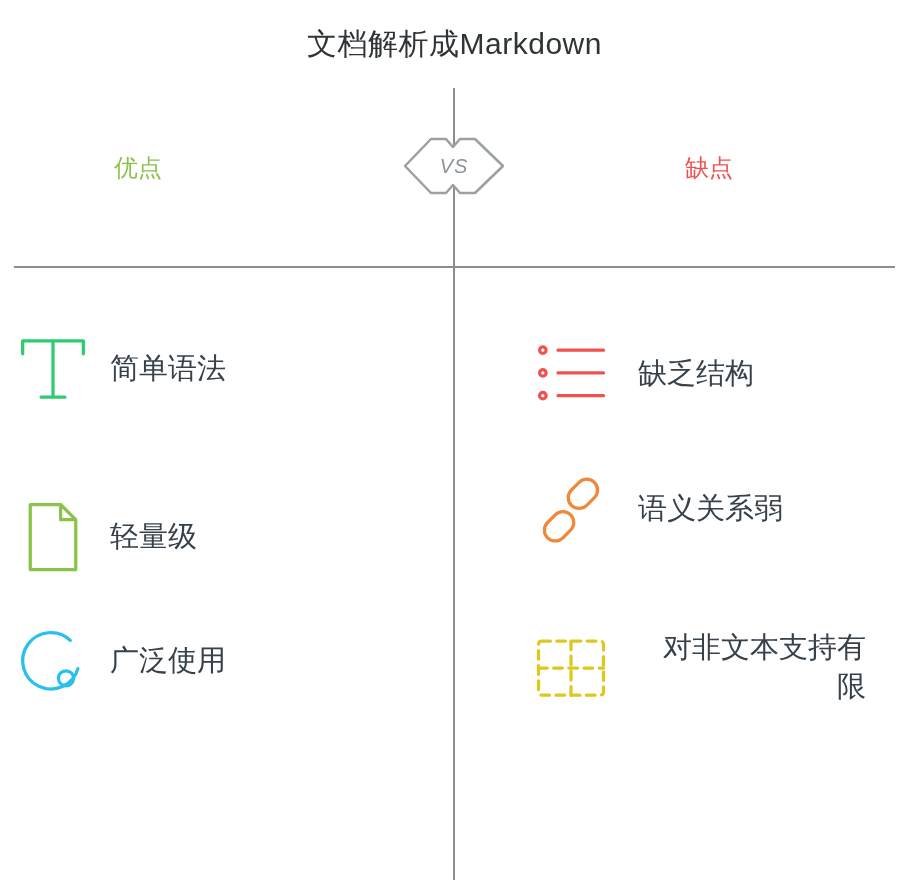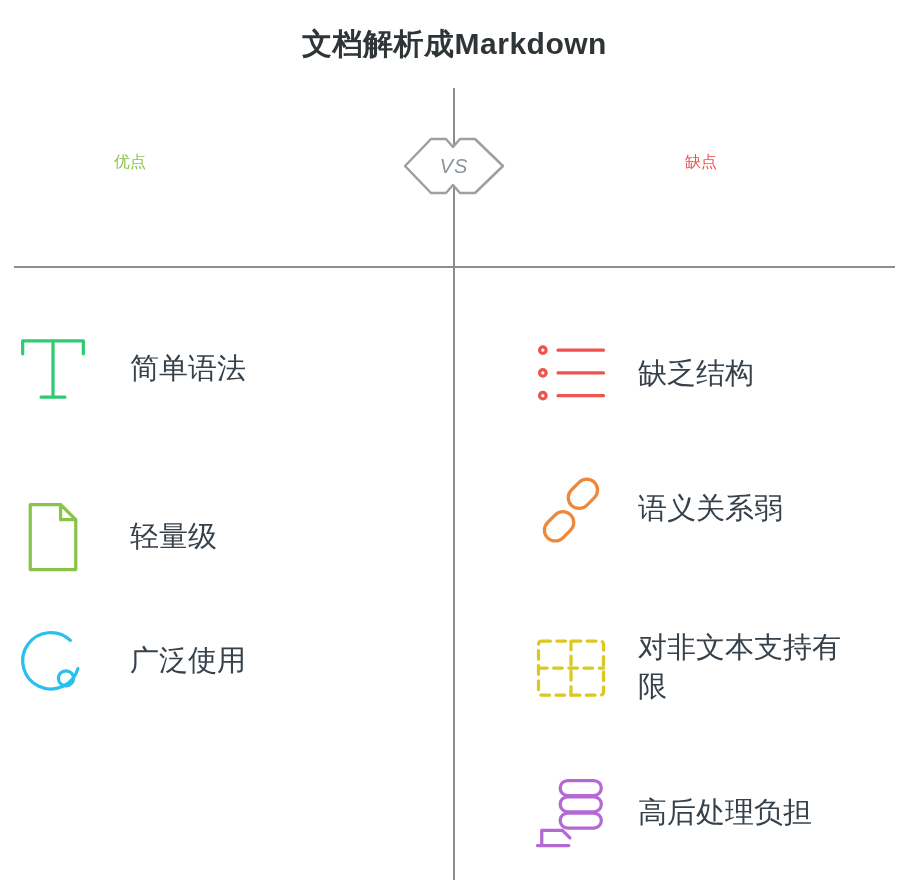--- a/index.html
+++ b/index.html
@@ -1,43 +1,43 @@
 <!DOCTYPE html>
 <html><head>
 <meta charset="utf-8">
 <style>
   html,body { margin:0; padding:0; background:#ffffff; }
   body { font-family:"Liberation Sans","DejaVu Sans",sans-serif; }
   .canvas { position:relative; width:909px; height:888px; background:#ffffff; overflow:hidden; }
 
   .title { position:absolute; top:24px; left:0; width:100%; text-align:center;
-           font-size:30px; font-weight:700; color:#2f3437; letter-spacing:0.5px; }
+           font-size:30px; font-weight:400; color:#2f3437; letter-spacing:0.5px; }
 
   .vline { position:absolute; left:453px; top:88px; width:2px; height:792px; background:#8d8d8d; }
   .hline { position:absolute; left:14px; top:266px; width:881px; height:2px; background:#8d8d8d; }
 
   .vs-badge { position:absolute; left:402px; top:128px; width:104px; height:76px;font-style:italic; }
   .vs-badge svg { position:absolute; left:0; top:0; width:104px; height:76px; }
   .vs-text { position:absolute; left:0; top:0; width:104px; height:76px;
              display:flex; align-items:center; justify-content:center;
              font-size:20px; color:#8d9499; letter-spacing:1px; }
 
-  .col-label { position:absolute; top:152px; font-size:16px; }
+  .col-label { position:absolute; top:152px; font-size:24px; }
   .col-label.left  { left:114px; color:#8bc34a; }
   .col-label.right { left:646px; color:#ef5350;margin-left:39px; }
 
   .row { position:absolute; display:flex; align-items:center; }
-  .row-left  { left:14px;  gap:38px; }
+  .row-left  { left:14px;  gap:18px; }
   .row-right { left:532px; gap:28px; }
   .row .icon { width:78px; height:78px; flex:0 0 auto;
                display:flex; align-items:center; justify-content:center; }
   .row .icon svg { width:78px; height:78px; fill:none; stroke-width:3;
                    stroke-linecap:round; stroke-linejoin:round; }
   .row .label { font-size:29px; color:#37414a; line-height:1.35; }
-  .label.wrap { width:228px; }
+  .label.wrap { width:228px;text-align:right; }
 
   .icon-text svg          { stroke:#2ecc71; }
   .icon-document svg      { stroke:#8bc34a; }
   .icon-loop svg          { stroke:#29c0f0; stroke-width:4; }
   .icon-list svg          { stroke:#ef5350; stroke-width:4; }
   .icon-broken-link svg   { stroke:#f0883a; stroke-width:3.5; }
   .icon-dashed-table svg  { stroke:#ddc81f; }
   .icon-server-stack svg  { stroke:#b569d4; }
 
   
@@ -117,25 +117,14 @@
   <div class="row row-right r3">
     <span class="icon icon-dashed-table">
       <svg viewBox="0 0 72 72">
         <rect x="6" y="12" width="60" height="50" rx="3" stroke-dasharray="8 6"></rect>
         <path d="M36 12 V62 M6 37 H66" stroke-dasharray="8 6"></path>
       </svg>
     </span>
     <span class="label wrap">对非文本支持有限</span>
   </div>
 
-  <div class="row row-right r4">
-    <span class="icon icon-server-stack">
-      <svg viewBox="0 0 72 72">
-        <rect x="26" y="6" width="38" height="14" rx="7"></rect>
-        <rect x="26" y="21" width="38" height="14" rx="7"></rect>
-        <rect x="26" y="36" width="38" height="14" rx="7"></rect>
-        <path d="M5 66 H34 M9 66 V52 H28 M28 52 L35 59"></path>
-      </svg>
-    </span>
-    <span class="label">高后处理负担</span>
-  </div>
 
 </div>
 
 </body></html>

